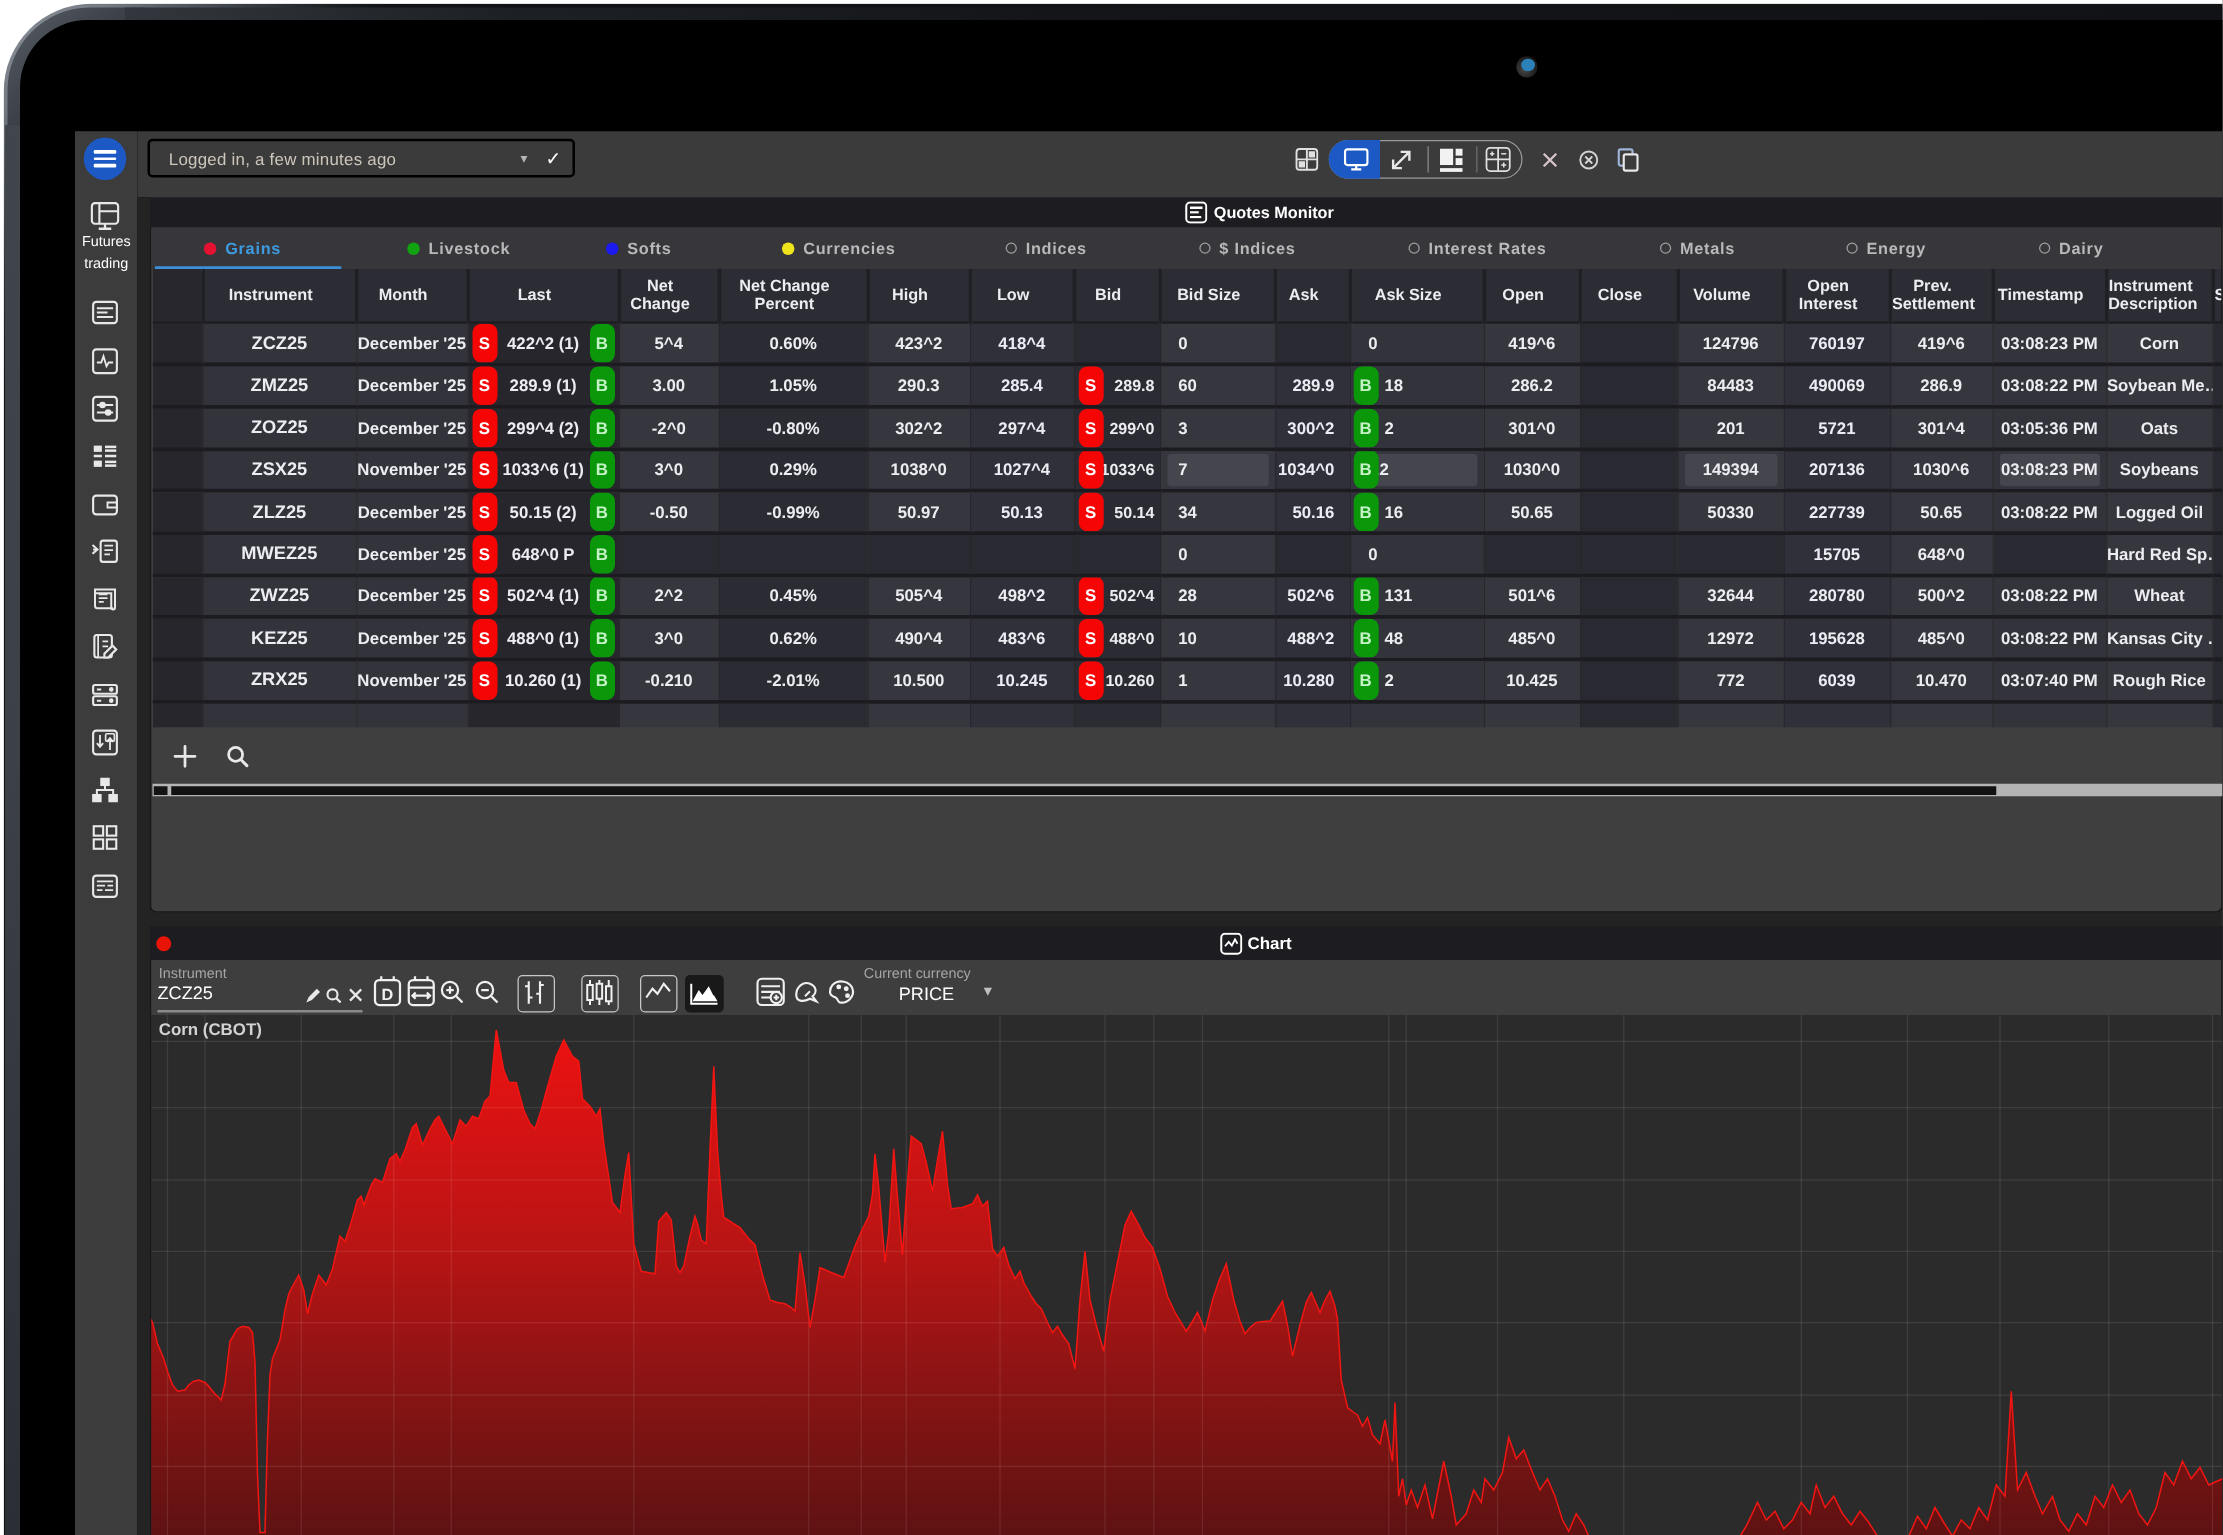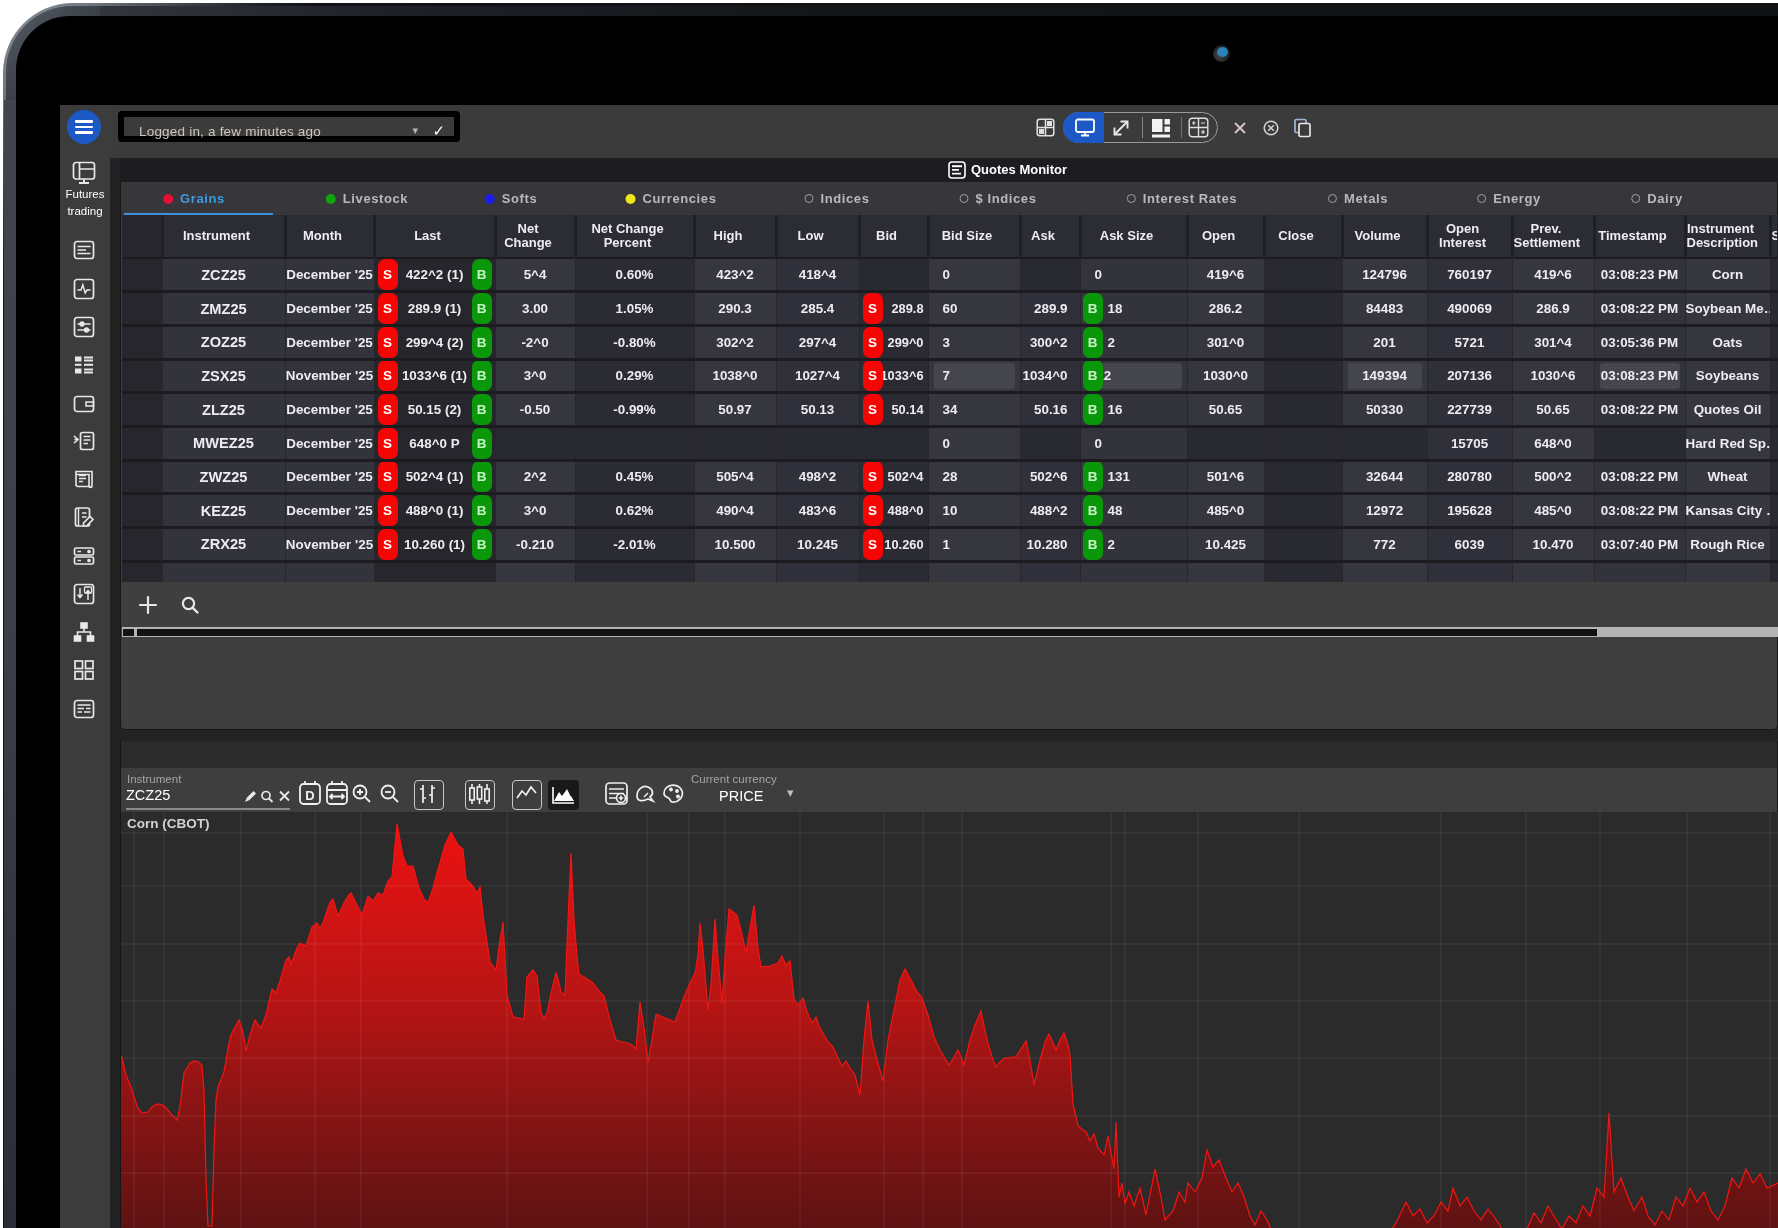--- a/index.html
+++ b/index.html
@@ -29,21 +29,21 @@
   
   #sidebar { position:absolute; left:60px; top:105px; width:50px; height:1123px; background:#3c3c3c; }
   #topbar { position:absolute; left:110px; top:105px; width:1668px; height:53px; background:#3b3b3b; }
   #workspace { position:absolute; left:110px; top:158px; width:1668px; height:1070px; background:#232323; }
 
   #burger { position:absolute; left:67px; top:110px; width:34px; height:34px; border-radius:50%;
     background:#1d59c4; }
   #burger div { position:absolute; left:8px; width:18px; height:2.6px; background:#fff; border-radius:1px; }
 
   #loginbox { position:absolute; left:118px; top:111px; width:342px; height:31px;
-    border:6px solid #000000; border-radius:4px; color:#cdc7bb; font-size:13.5px; }
+    border:2px solid #000000; border-radius:4px; color:#cdc7bb; font-size:13.5px; }
   #loginbox .lbl { position:absolute; left:15px; top:7px; letter-spacing:.2px; }
   #loginbox .car { position:absolute; right:36px; top:7px; color:#b5b5b5; font-size:11px; }
   #loginbox .chk { position:absolute; right:9px; top:5px; color:#fff; font-size:15px; }
 
   
   #qpanel { position:absolute; left:120px; top:158px; width:1658px; height:572px;
     background:#3f3f3f; border-radius:0 0 5px 5px; border:1px solid #161616; border-top:none; }
   #qtitle { position:absolute; left:120px; top:158px; width:1658px; height:24px; background:#1c1c21;
     color:#fff; font-size:13px; font-weight:bold; }
   #qtabs { position:absolute; left:121px; top:182px; width:1656px; height:33px; background:#37373b; }
@@ -462,21 +462,21 @@
             <td class="bid"><span class="sbtn">S</span>50.14</td>
             <td class="lt bsz">34</td>
             <td class="md ask">50.16</td>
             <td class="mlt asksz"><span class="bbtn" style="right:auto;left:2px">B</span>16</td>
             <td class="lt">50.65</td>
             <td class="em"></td>
             <td class="lt">50330</td>
             <td class="md">227739</td>
             <td class="lt">50.65</td>
             <td class="mlt">03:08:22 PM</td>
-            <td class="lt">Quotes Oil</td>
+            <td class="lt">Logged Oil</td>
             <td class="em"></td>
           </tr>
   <tr>
             <td></td>
             <td class="mlt ins">MWEZ25</td>
             <td class="mlt">December '25</td>
             <td class="last"><span class="sbtn">S</span>648^0 P<span class="bbtn">B</span></td>
             <td class="em"></td>
             <td class="em"></td>
             <td class="em"></td>
@@ -593,20 +593,28 @@
       <circle cx="10.5" cy="10.5" r="5.6" fill="none" stroke="#e8e8e8" stroke-width="2.2"></circle>
       <path d="M14.8 14.8 L19.5 19.5" stroke="#e8e8e8" stroke-width="2.4" stroke-linecap="round"></path>
     </svg>
   </div>
   <div id="qscroll">
       <div class="thumb"></div>
       <div class="larr"></div>
     </div>
 
   <div id="cpanel"></div>
+  <div id="ctitle">
+    <div class="abs" style="left:5px;top:8px;width:12px;height:12px;border-radius:50%;background:#e81408"></div>
+    <svg class="abs" style="left:856px;top:5px" width="18" height="18" viewBox="0 0 18 18">
+      <rect x="1" y="1" width="16" height="16" rx="3" fill="none" stroke="#fff" stroke-width="1.6"></rect>
+      <path d="M4 11 L7 7.5 L9.5 10.5 L12 5.5 L14 9" fill="none" stroke="#fff" stroke-width="1.5"></path>
+    </svg>
+    <span class="abs" style="left:878px;top:6px;color:#fff;font-size:13.5px;font-weight:bold">Chart</span>
+  </div>
   <div id="ctool">
     <span class="abs" style="left:6px;top:5px;color:#a5a5a5;font-size:11.5px">Instrument</span>
     <span class="abs" style="left:5px;top:19px;color:#fff;font-size:14.5px">ZCZ25</span>
     <div class="abs" style="left:5px;top:40px;width:164px;height:1.5px;background:#8a8a8a"></div>
     <svg class="abs" style="left:122px;top:21px" width="70" height="16" viewBox="0 0 70 16">
       <path d="M2 13 L4 8.5 L10.5 2 L13 4.5 L6.5 11 Z" fill="#e8e8e8"></path>
       <circle cx="23" cy="6.5" r="4" fill="none" stroke="#e8e8e8" stroke-width="1.7"></circle>
       <path d="M26 9.5 L29.5 13" stroke="#e8e8e8" stroke-width="1.8"></path>
       <path d="M37 2.5 L46 11.5 M46 2.5 L37 11.5" stroke="#e8e8e8" stroke-width="1.8"></path>
     </svg>

